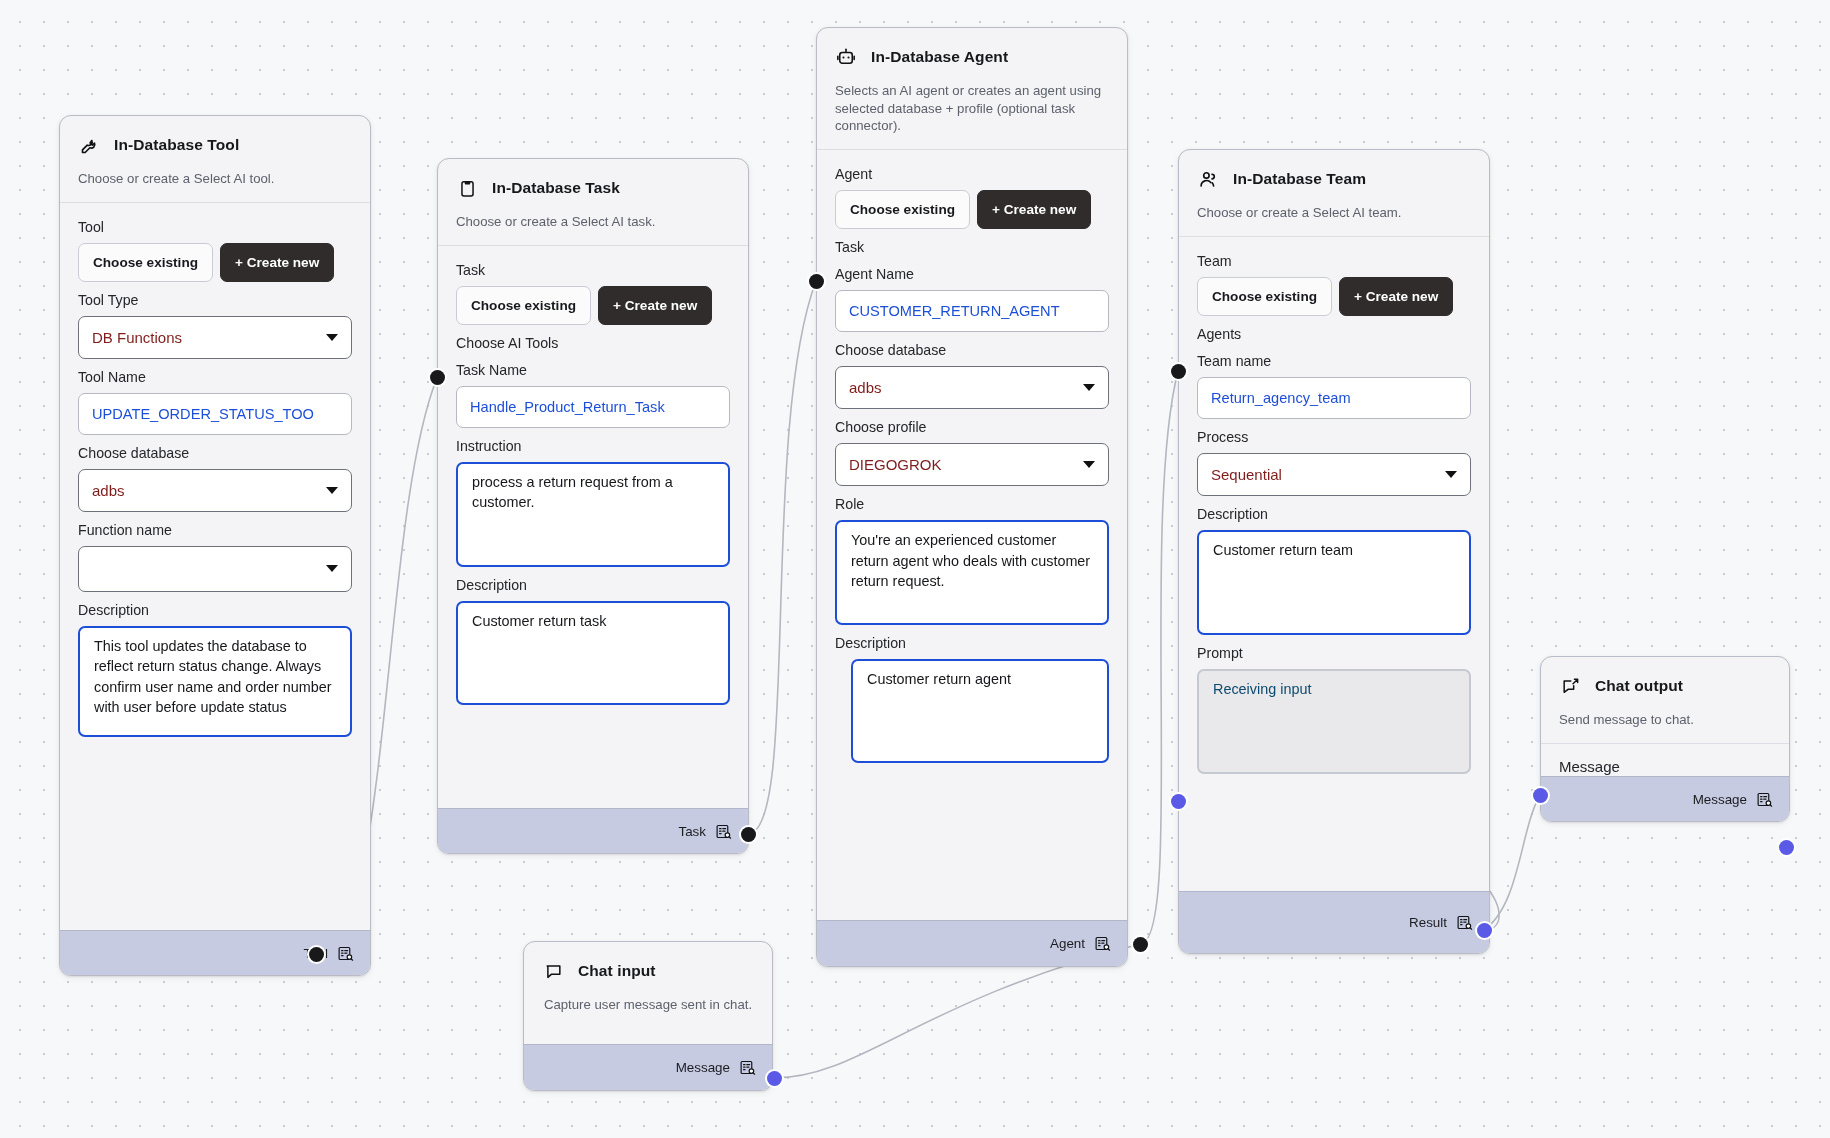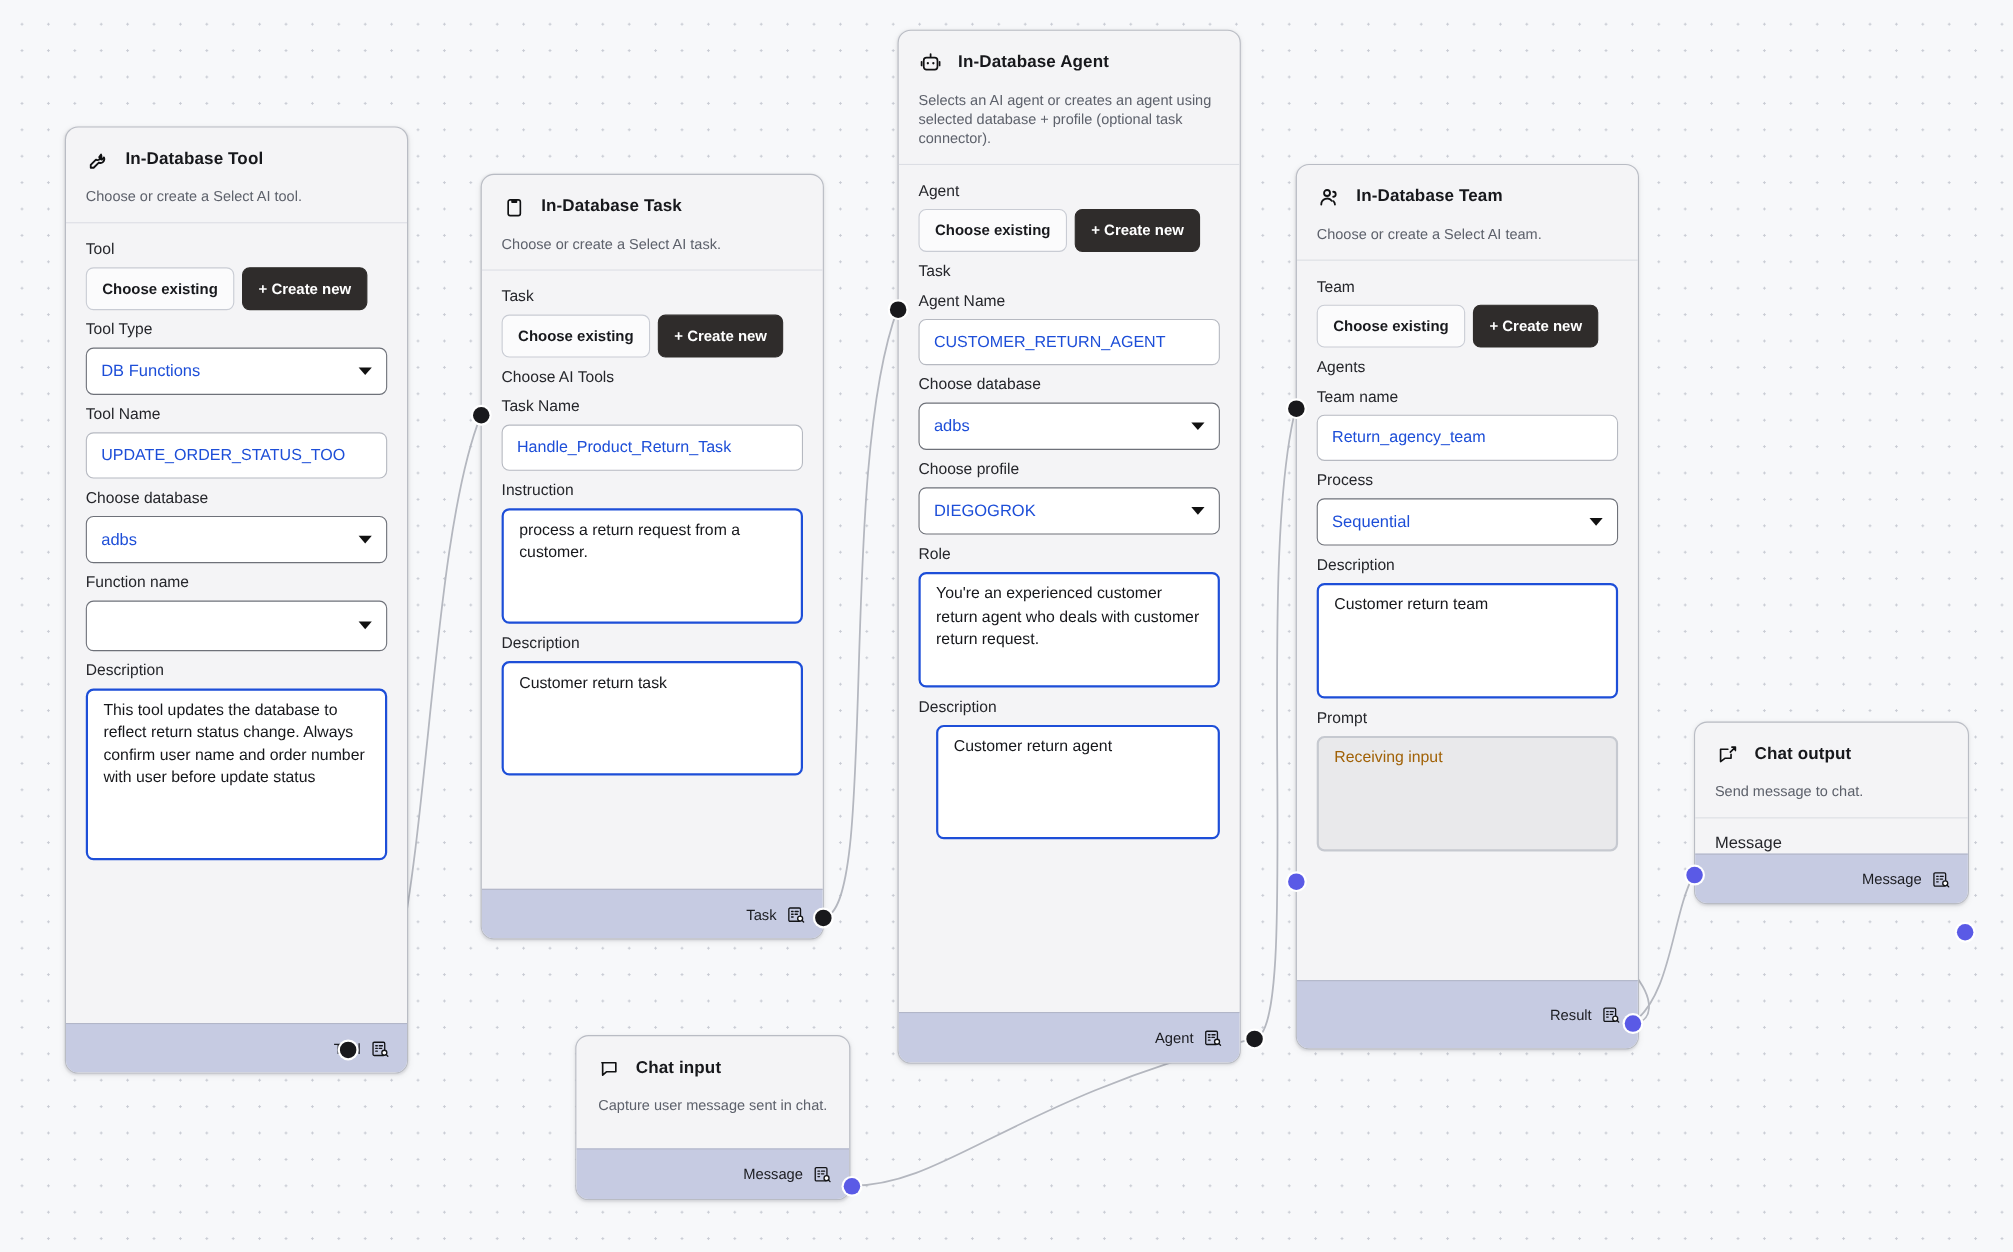--- a/index.html
+++ b/index.html
@@ -45,30 +45,30 @@
   }
   .segbtn.primary{background:#2f2c2b;color:#ffffff;border-color:#2f2c2b;margin-left:7px;}
 
   .inputbox{
     background:#ffffff;border:1px solid #b6b9c1;border-radius:7px;
     font-size:14.6px;color:#1d4ed8;padding:12px 13px;box-sizing:border-box;
     white-space:nowrap;overflow:hidden;
   }
   .selectbox{
     background:#ffffff;border:1px solid #6e7179;border-radius:7px;
-    font-size:15px;color:#1d4ed8;padding:12px 13px;box-sizing:border-box;
+    font-size:15px;color:#7f1d1d;padding:12px 13px;box-sizing:border-box;
     display:flex;align-items:center;justify-content:space-between;cursor:pointer;
   }
   .selectbox.tall{height:46px;}
   .caret{width:0;height:0;border-left:6px solid transparent;border-right:6px solid transparent;border-top:7px solid #111;margin-left:8px;}
   .textarea{
     background:#ffffff;border:2px solid #1d4ed8;border-radius:7px;
     font-size:14.4px;color:#16171b;padding:8px 14px;box-sizing:border-box;line-height:1.42;
   }
-  .textarea.disabled{background:#e9e9eb;border-color:#c6c9d0;color:#a16207;}
+  .textarea.disabled{background:#e9e9eb;border-color:#c6c9d0;color:#0c4a6e;}
 
   .node-foot{
     background:#c6cbe2;border-top:1px solid #b2b6c8;
     display:flex;align-items:center;justify-content:flex-end;gap:9px;
     padding:0 16px;box-sizing:border-box;
     position:absolute;left:0;right:0;bottom:0;
   }
   .foot-label{font-size:13.4px;color:#1b1c21;}
   .port-icon{width:17px;height:17px;display:block;}
 
@@ -128,21 +128,21 @@
         <span class="caret"></span>
       </div>
 
       <div class="field-label">Function name</div>
       <div class="selectbox tall">
         <span></span>
         <span class="caret"></span>
       </div>
 
       <div class="field-label">Description</div>
-      <div class="textarea" style="height:156px;">This tool updates the database to reflect return status change. Always confirm user name and order number with user before update status</div>
+      <div class="textarea" style="height:111px;">This tool updates the database to reflect return status change. Always confirm user name and order number with user before update status</div>
     </div>
     <div class="node-foot" style="height:45px;">
       <span class="foot-label">Tool</span>
       <svg class="port-icon" viewBox="0 0 24 24" fill="none" stroke="#131417" stroke-width="1.7">
         <rect x="3" y="3.5" width="15" height="17" rx="1.6"></rect>
         <path d="M6.5 8h2M6.5 11.5h2M6.5 15h2M11 8h4M11 11.5h3" stroke-linecap="round"></path>
         <circle cx="17.5" cy="17" r="3.2" fill="#fff"></circle>
           <path d="M19.9 19.4 22 21.5" stroke-linecap="round"></path>
       </svg>
     </div>

